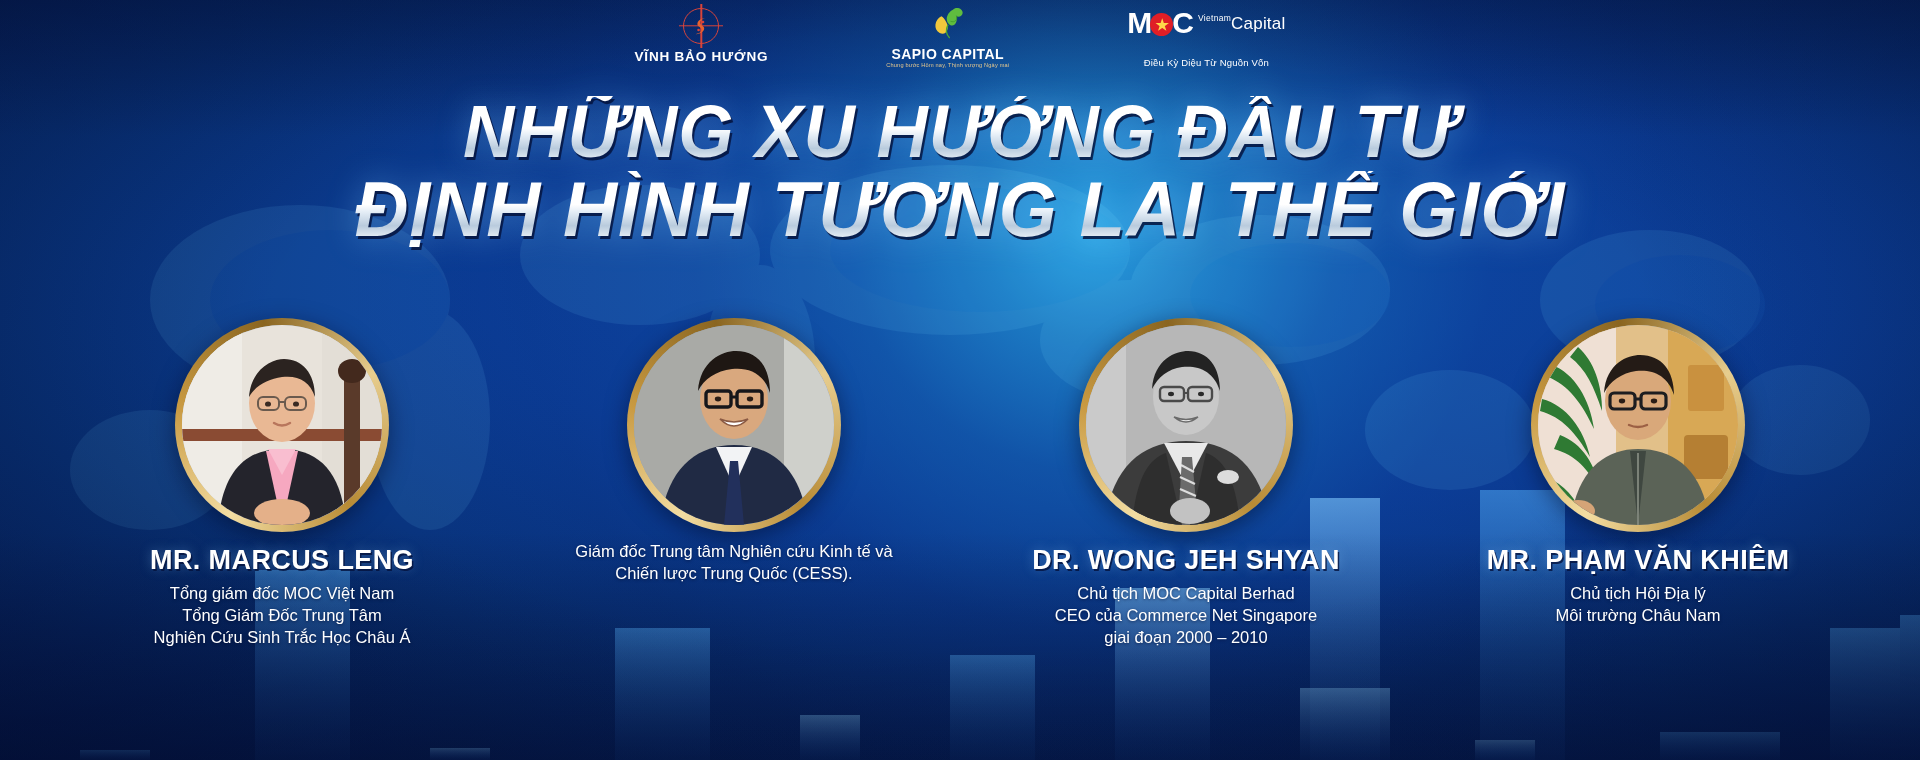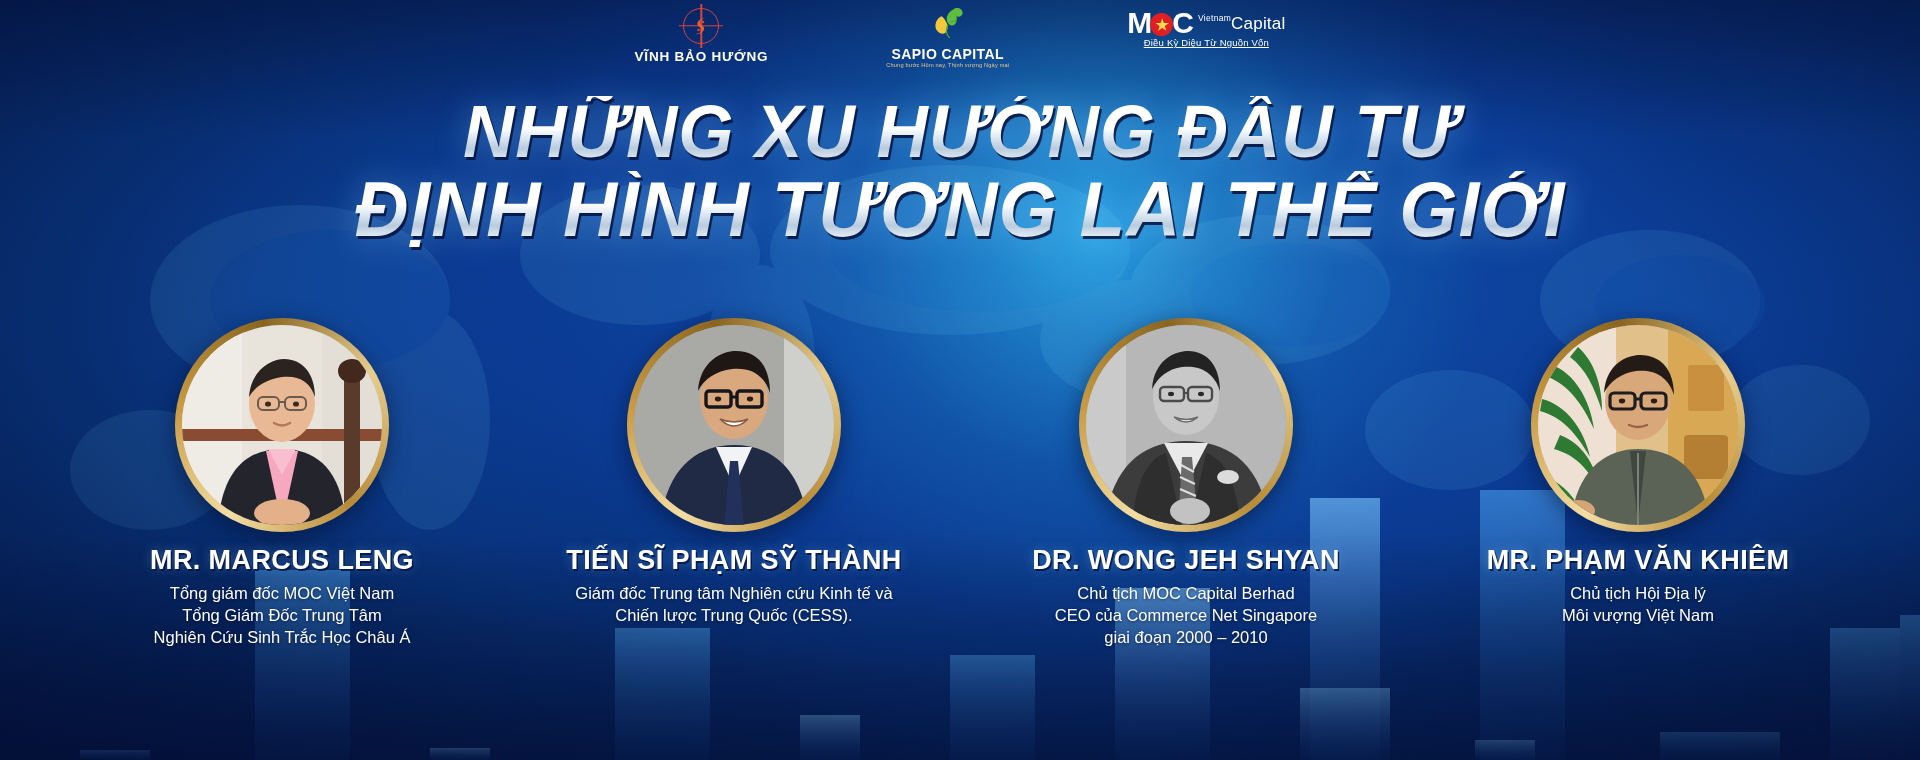--- a/index.html
+++ b/index.html
@@ -71,21 +71,21 @@
   }
   .logo-moc .o-flag{
     width:23px;height:23px;border-radius:50%;background:#e01e26;
     display:inline-flex;align-items:center;justify-content:center;margin:0 -1px;position:relative;top:1px;
   }
   .logo-moc .star{color:#ffd94a;font-size:15px;line-height:1;}
   .logo-moc .vc{display:flex;flex-direction:row;align-items:flex-start;line-height:1;}
   .logo-moc .vc .vn{color:#ffffff;font-size:8.5px;letter-spacing:.3px;}
   .logo-moc .vc .cap{color:#ffffff;font-size:17px;font-weight:400;letter-spacing:.2px;margin-top:1px;}
   .logo-moc .vc .rule{width:100%;height:1.4px;background:#fff;margin-top:2px;}
-  .logo-moc .tag{margin-top:0;color:#ffffff;font-size:9.5px;letter-spacing:.2px;white-space:nowrap;text-decoration:underline;}
+  .logo-moc .tag{margin-top:20px;color:#ffffff;font-size:9.5px;letter-spacing:.2px;white-space:nowrap;}
 
   
   .headline{
     position:absolute;top:96px;left:0;right:0;text-align:center;z-index:6;
   }
   .headline .line{
     display:block;
     font-family:"Liberation Sans Narrow","Liberation Sans",sans-serif;
     font-weight:700;font-style:italic;
     font-size:74px;line-height:.98;letter-spacing:1px;
@@ -294,21 +294,20 @@
             <path d="M64 66 C66 36 88 26 102 26 C124 26 136 42 136 68 C130 48 114 42 98 44 C82 46 70 54 64 66 Z" fill="#1e1713"></path>
             <rect x="72" y="66" width="25" height="16" rx="3" fill="none" stroke="#16161a" stroke-width="3.4"></rect>
             <rect x="103" y="66" width="25" height="16" rx="3" fill="none" stroke="#16161a" stroke-width="3.4"></rect>
             <line x1="97" y1="72" x2="103" y2="72" stroke="#16161a" stroke-width="3"></line>
             <ellipse cx="84" cy="74" rx="3.2" ry="2.4" fill="#2a1d16"></ellipse>
             <ellipse cx="116" cy="74" rx="3.2" ry="2.4" fill="#2a1d16"></ellipse>
             <path d="M86 94 Q100 108 114 94 Q100 100 86 94 Z" fill="#ffffff" stroke="#8a5a44" stroke-width="1.6"></path>
           </svg>
         </div>
       </div>
-      <div class="sp-name">TIẾN SĨ PHẠM SỸ THÀNH</div>
       <div class="sp-role">
         <div>Giám đốc Trung tâm Nghiên cứu Kinh tế và</div>
         <div>Chiến lược Trung Quốc (CESS).</div>
       </div>
     </div>
 
     <div class="speaker">
       <div class="portrait">
         <div class="inner">
           <svg viewBox="0 0 200 200" aria-hidden="true">
@@ -373,19 +372,19 @@
             <ellipse cx="84" cy="76" rx="3.2" ry="2.4" fill="#2a1d16"></ellipse>
             <ellipse cx="116" cy="76" rx="3.2" ry="2.4" fill="#2a1d16"></ellipse>
             <path d="M91 100 Q100 104 109 100" stroke="#9c6044" stroke-width="2.4" fill="none" stroke-linecap="round"></path>
             <ellipse cx="40" cy="186" rx="17" ry="11" fill="#d5a477"></ellipse>
           </svg>
         </div>
       </div>
       <div class="sp-name">MR. PHẠM VĂN KHIÊM</div>
       <div class="sp-role">
         <div>Chủ tịch Hội Địa lý</div>
-        <div>Môi vượng Việt Nam</div>
+        <div>Môi trường Châu Nam</div>
       </div>
     </div>
 
   </div>
 
 </div>
 
 </body></html>

